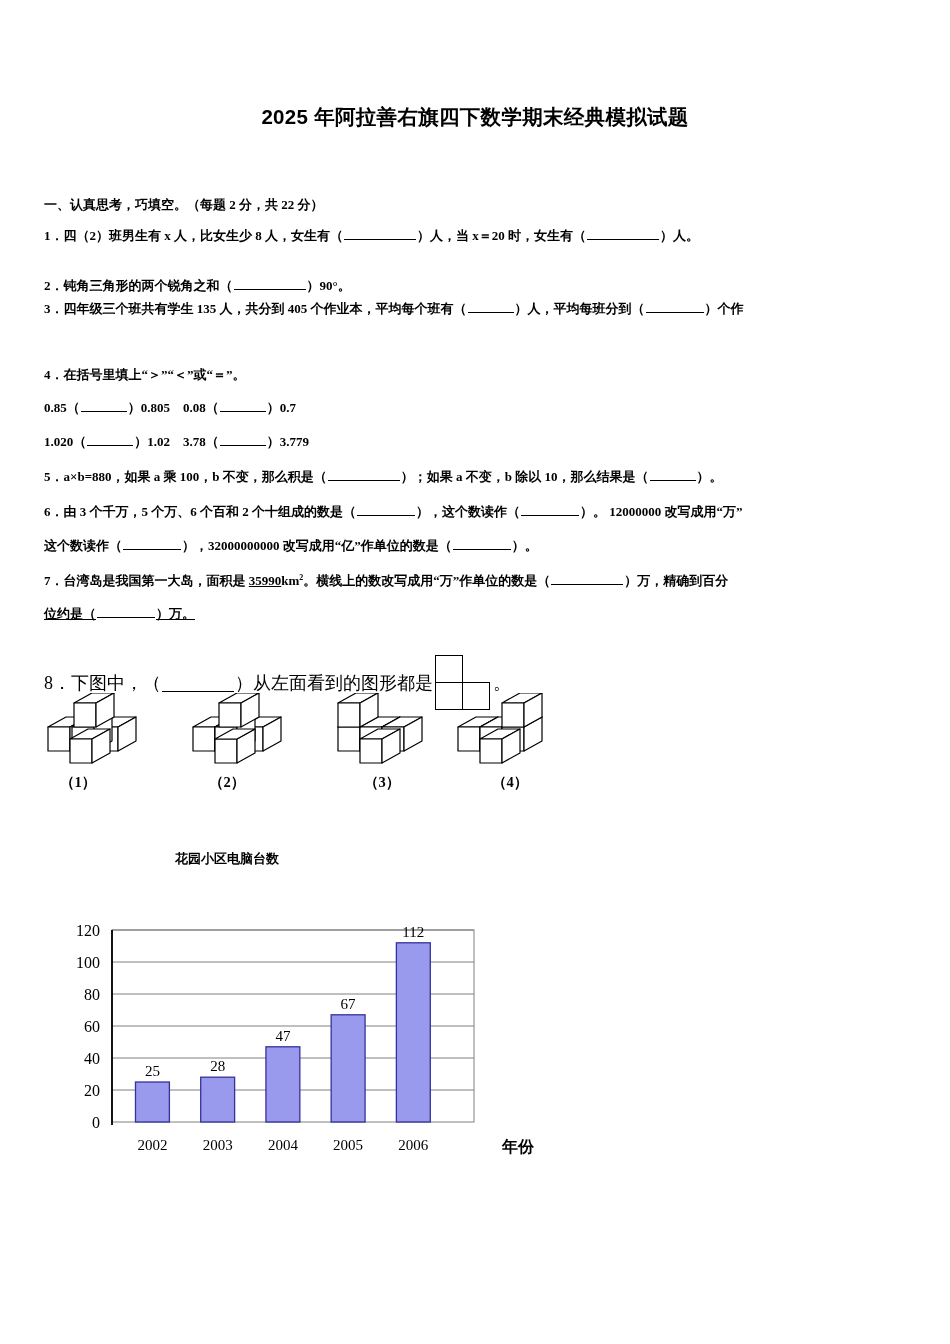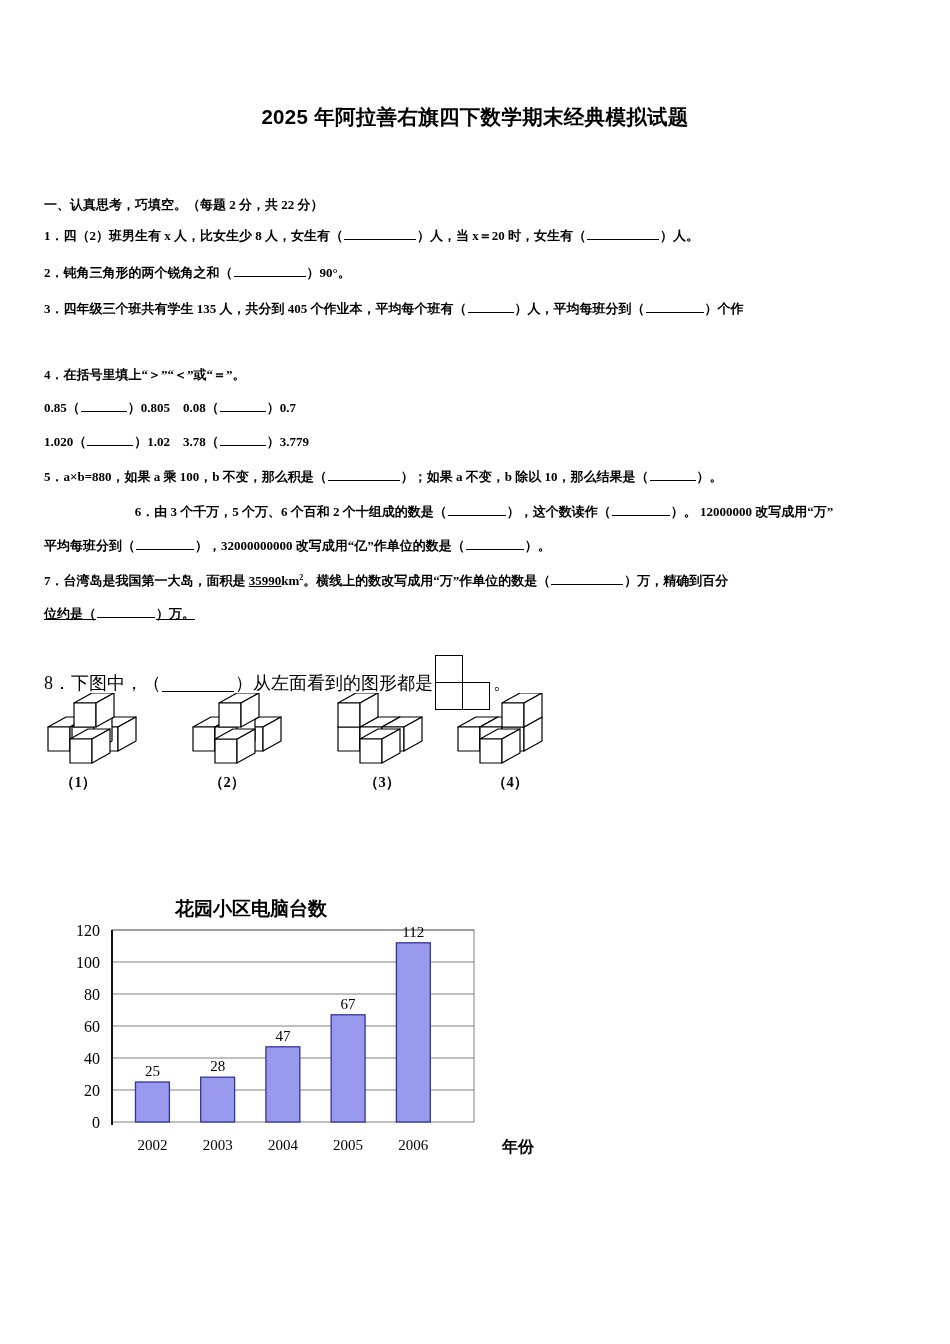--- a/index.html
+++ b/index.html
@@ -39,28 +39,28 @@
     font-size: 13px;
     font-weight: bold;
     line-height: 1.35;
     font-family: "Liberation Serif", "DejaVu Serif", serif;
     white-space: nowrap;
   }
   .sec-head {
     top: 196px;
   }
   .q1  { top: 227px; }
-  .q2  { top: 264px; }
+  .q2  { top: 277px; }
   .q3a { top: 300px; }
   .q3b { top: 330px; }
   .q4  { top: 366px; }
   .q4a { top: 399px; }
   .q4b { top: 433px; }
   .q5  { top: 468px; }
-  .q6a { top: 503px; text-align: center; }
+  .q6a { top: 503px; }
   .q6b { top: 537px; }
   .q7a { top: 572px; }
   .q7b { top: 605px; text-decoration: underline; }
   .q9  { top: 809px; }
   .q10 { top: 845px; }
   .q10sub { top: 1183px; }
 
   .blank {
     display: inline-block;
     border-bottom: 1px solid #000;
@@ -124,24 +124,24 @@
   .fig3 { left: 290px; }
   .fig4 { left: 410px; }
   .fig1 .fig-cap { padding-left: 16px; }
   .fig2 .fig-cap { padding-left: 20px; }
   .fig3 .fig-cap { padding-left: 30px; }
   .fig4 .fig-cap { padding-left: 38px; }
 
   
   .chart-title {
     position: absolute;
-    left: 175px; top: 896px;
+    left: 175px; top: 850px;
     font-family: "Liberation Sans", "DejaVu Sans", sans-serif;
     font-weight: bold;
-    font-size: 19px;
+    font-size: 13px;
   }
   .chart {
     position: absolute;
     left: 44px; top: 918px;
     width: 520px;
     height: 245px;
   }
   .chart svg { display: block; }
   .axis-text {
     font-family: "Liberation Serif", "DejaVu Serif", serif;
@@ -195,21 +195,21 @@
   </div>
 
   <div class="body-text q5">
     <span>5．a×b=880，如果 a 乘 100，b 不变，那么积是（</span><span class="blank b-lg"></span><span>）；如果 a 不变，b 除以 10，那么结果是（</span><span class="blank b-sm"></span><span>）。</span>
   </div>
 
   <div class="body-text q6a">
     <span>6．由 3 个千万，5 个万、6 个百和 2 个十组成的数是（</span><span class="blank b-md"></span><span>），这个数读作（</span><span class="blank b-md"></span><span>）。 12000000 改写成用“万”</span>
   </div>
   <div class="body-text q6b">
-    <span>平均每班分到（</span><span class="blank b-md"></span><span>），32000000000 改写成用“亿”作单位的数是（</span><span class="blank b-md"></span><span>）。</span>
+    <span>这个数读作（</span><span class="blank b-md"></span><span>），32000000000 改写成用“亿”作单位的数是（</span><span class="blank b-md"></span><span>）。</span>
   </div>
 
   <div class="body-text q7a">
     <span>7．台湾岛是我国第一大岛，面积是 </span><span class="u">35990</span><span>km</span><sup>2</sup><span>。横线上的数改写成用“万”作单位的数是（</span><span class="blank b-lg"></span><span>）万，精确到百分</span>
   </div>
   <div class="body-text q7b">
     <span>位约是（</span><span class="blank b-md"></span><span>）万。</span>
   </div>
 
   <div class="q8-row">

